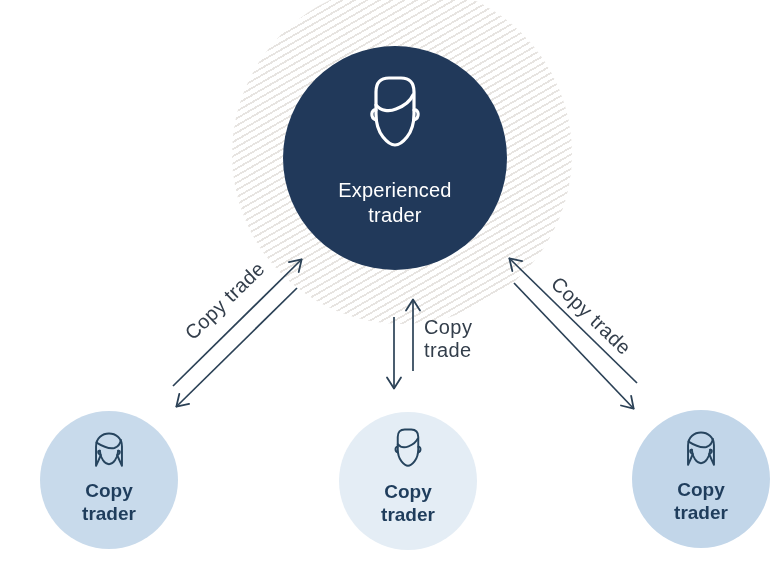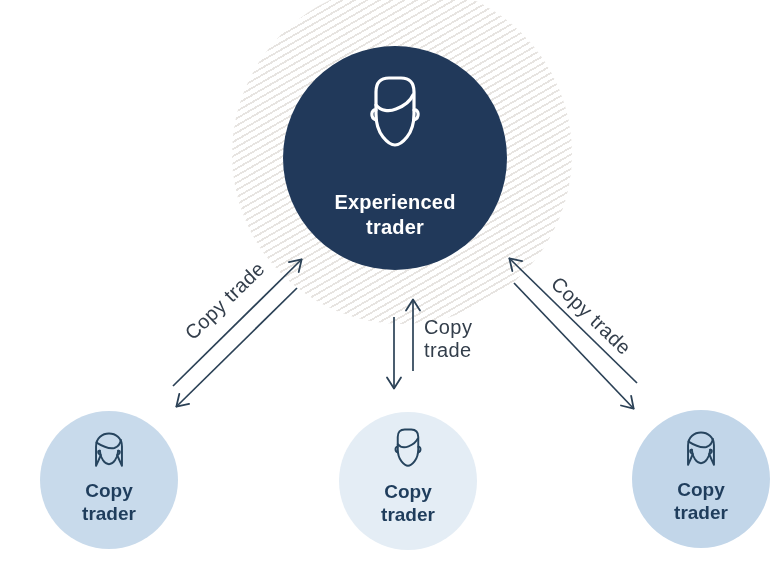--- a/index.html
+++ b/index.html
@@ -27,22 +27,22 @@
     text-align:center;
     box-sizing:border-box;
   }
   .node-main{
     left:283px;top:46px;width:224px;height:224px;
     background:#21395a;
     padding-top:16px;
   }
   .node-main .face{width:100px;height:104px;stroke:#ffffff;stroke-width:3.2;}
   .main-label{
-    margin-top:24px;
-    color:#ffffff;font-size:20px;font-weight:bold;
+    margin-top:12px;
+    color:#ffffff;font-size:20px;font-weight:normal;
     line-height:1.25;white-space:pre-line;letter-spacing:.2px;
   }
   .node-small{width:138px;height:138px;padding-top:10px;}
   .node-left {left:40px;top:411px;background:#c8daeb;}
   .node-mid  {left:339px;top:412px;background:#e4edf5;}
   .node-right{left:632px;top:410px;background:#c2d6e9;}
   .node-small .face{width:54px;height:54px;stroke:#26445e;stroke-width:3.6;}
   .small-label{
     margin-top:5px;
     color:#1f3d5c;font-size:19px;font-weight:bold;

